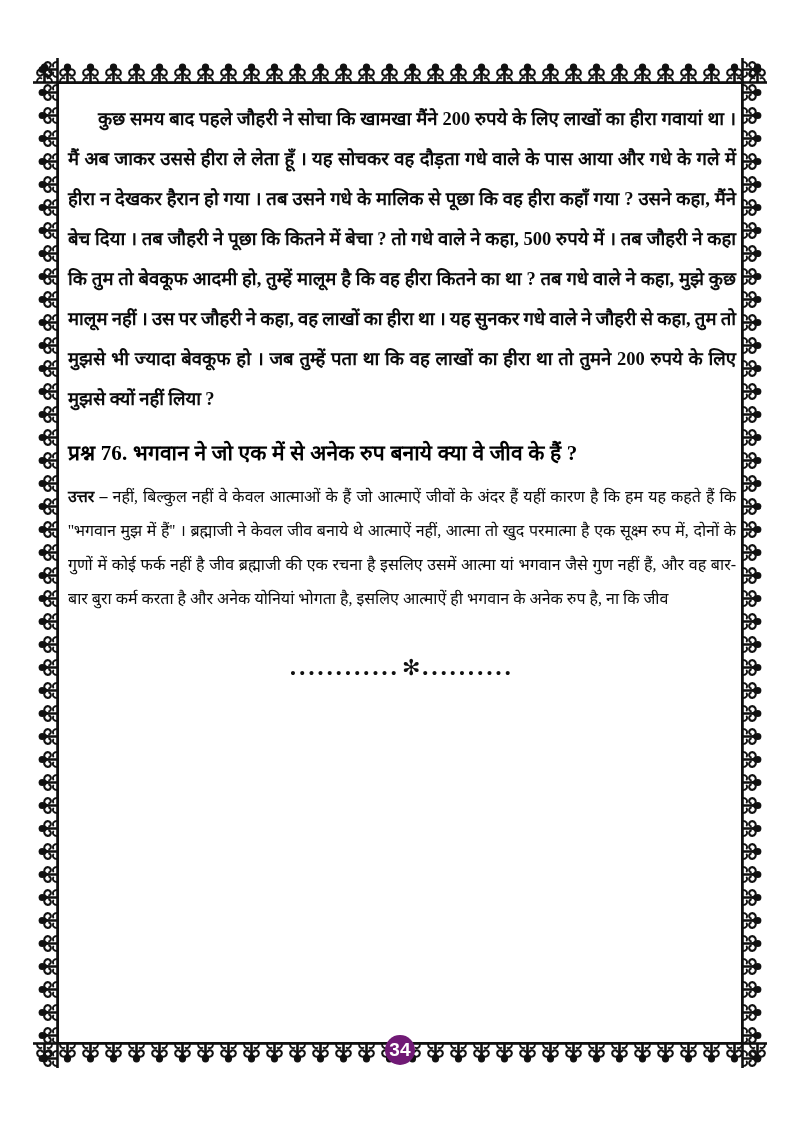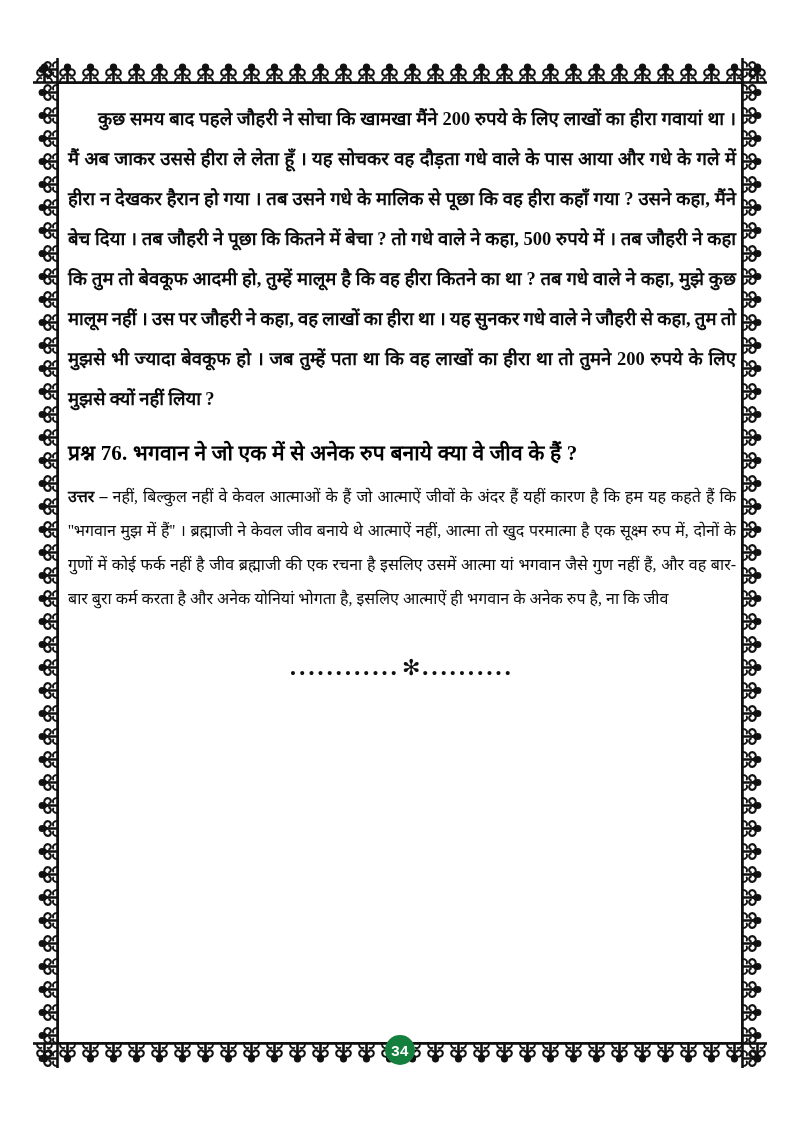--- a/index.html
+++ b/index.html
@@ -57,24 +57,24 @@
 
   
   .page-badge {
     position: absolute;
     left: 50%;
     bottom: 3px;
     transform: translateX(-50%);
     width: 30px;
     height: 30px;
     border-radius: 50%;
-    background: #15803d;
+    background: #701a75;
     color: #ffffff;
     font-family: "Liberation Sans", sans-serif;
-    font-size: 15px;
+    font-size: 19px;
     font-weight: bold;
     display: flex;
     align-items: center;
     justify-content: center;
     letter-spacing: 0.3px;
     z-index: 5;
   }
 
   
   .content {

